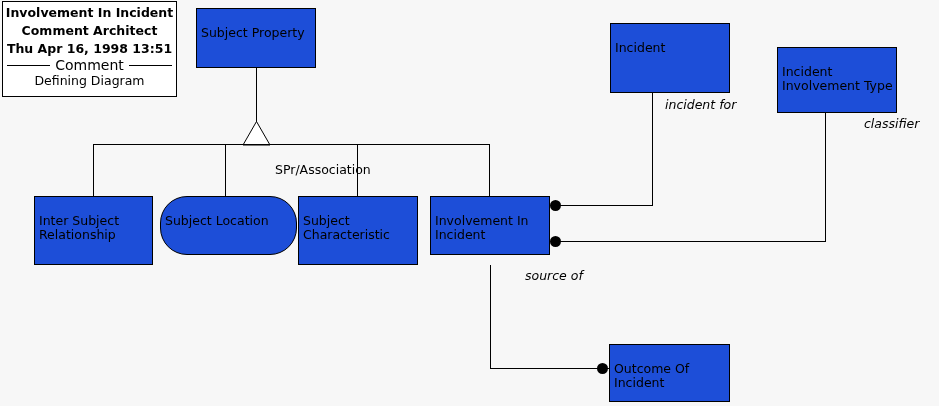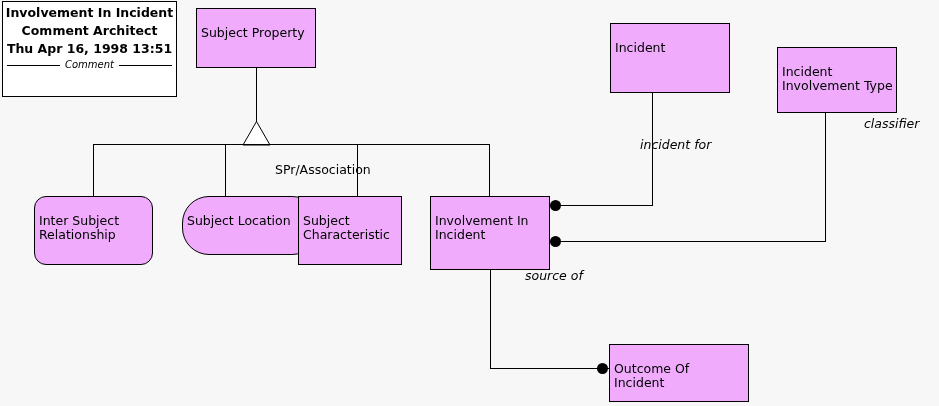--- a/index.html
+++ b/index.html
@@ -13,21 +13,21 @@
     width: 939px;
     height: 406px;
     background: #f7f7f7;
     font-family: "DejaVu Sans", "Liberation Sans", sans-serif;
     overflow: hidden;
   }
   
   .node {
     position: absolute;
     box-sizing: border-box;
-    background: #f0abfc;
+    background: #1d4ed8;
     border: 1px solid #000000;
     padding: 3px 3px 0 4px;
     font-size: 12.5px;
     line-height: 14px;
     color: #000000;
     white-space: pre-line;
   }
   
   .title-frame {
     position: absolute;
@@ -50,24 +50,23 @@
     margin-top: 2px;
     padding: 0 4px;
     color: #000;
   }
   .title-divider .rule {
     flex: 1 1 auto;
     height: 1px;
     background: #000;
   }
   .title-divider .cap {
-    font-size: 10px;
+    font-size: 14px;
     line-height: 14px;
     padding: 0 5px;
-    font-style: italic;
   }
   .title-sub {
     text-align: center;
     font-size: 12.5px;
     line-height: 15px;
     padding-top: 1px;
     color: #000;
   }
   
   .hline {
@@ -117,20 +116,21 @@
 
   <div class="title-frame" style="left:2px; top:1px; width:175px; height:96px;">
     <div class="title-head">Involvement In Incident</div>
     <div class="title-head">Comment Architect</div>
     <div class="title-head">Thu Apr 16, 1998  13:51</div>
     <div class="title-divider">
       <span class="rule"></span>
       <span class="cap">Comment</span>
       <span class="rule"></span>
     </div>
+    <div class="title-sub">Defining Diagram</div>
   </div>
 
   <div class="vline" style="left:256px; top:67px; height:55px;"></div>
 
   <div class="tri" style="left:242px; top:121px;">
     <svg width="29" height="25" viewBox="0 0 29 25">
       <polygon points="14.5,0.5 28,24 1,24" fill="#ffffff" stroke="#000000" stroke-width="1"></polygon>
     </svg>
   </div>
 
@@ -160,42 +160,42 @@
 
   <div class="node" style="left:610px; top:23px; width:120px; height:70px;">
     <span>Incident</span>
   </div>
 
   <div class="node" style="left:777px; top:47px; width:120px; height:66px;">
     <span>Incident
 Involvement Type</span>
   </div>
 
-  <div class="node" style="left:34px; top:196px; width:119px; height:69px;border-radius:12px;">
+  <div class="node" style="left:34px; top:196px; width:119px; height:69px;">
     <span>Inter Subject
 Relationship</span>
   </div>
 
-  <div class="node" style="left:182px; top:196px; width:137px; height:59px;border-radius:27px;">
+  <div class="node" style="left:160px; top:196px; width:137px; height:59px;border-radius:27px;">
     <span>Subject Location</span>
   </div>
 
-  <div class="node" style="left:298px; top:196px; width:104px; height:69px;">
+  <div class="node" style="left:298px; top:196px; width:120px; height:69px;">
     <span>Subject
 Characteristic</span>
   </div>
 
-  <div class="node" style="left:430px; top:196px; width:120px; height:74px;">
+  <div class="node" style="left:430px; top:196px; width:120px; height:59px;">
     <span>Involvement In
 Incident</span>
   </div>
 
-  <div class="node" style="left:609px; top:344px; width:140px; height:58px;">
+  <div class="node" style="left:609px; top:344px; width:121px; height:58px;">
     <span>Outcome Of
 Incident</span>
   </div>
 
   <div class="plabel" style="left:275px; top:123px;margin-top:40px;">SPr/Association</div>
-  <div class="elabel" style="left:640px; top:98px;margin-top:40px;">incident for</div>
+  <div class="elabel" style="left:665px; top:98px;">incident for</div>
   <div class="elabel" style="left:864px; top:117px;">classifier</div>
   <div class="elabel" style="left:497px; top:269px;margin-left:28px;">source of</div>
 
 </div>
 
 </body></html>

